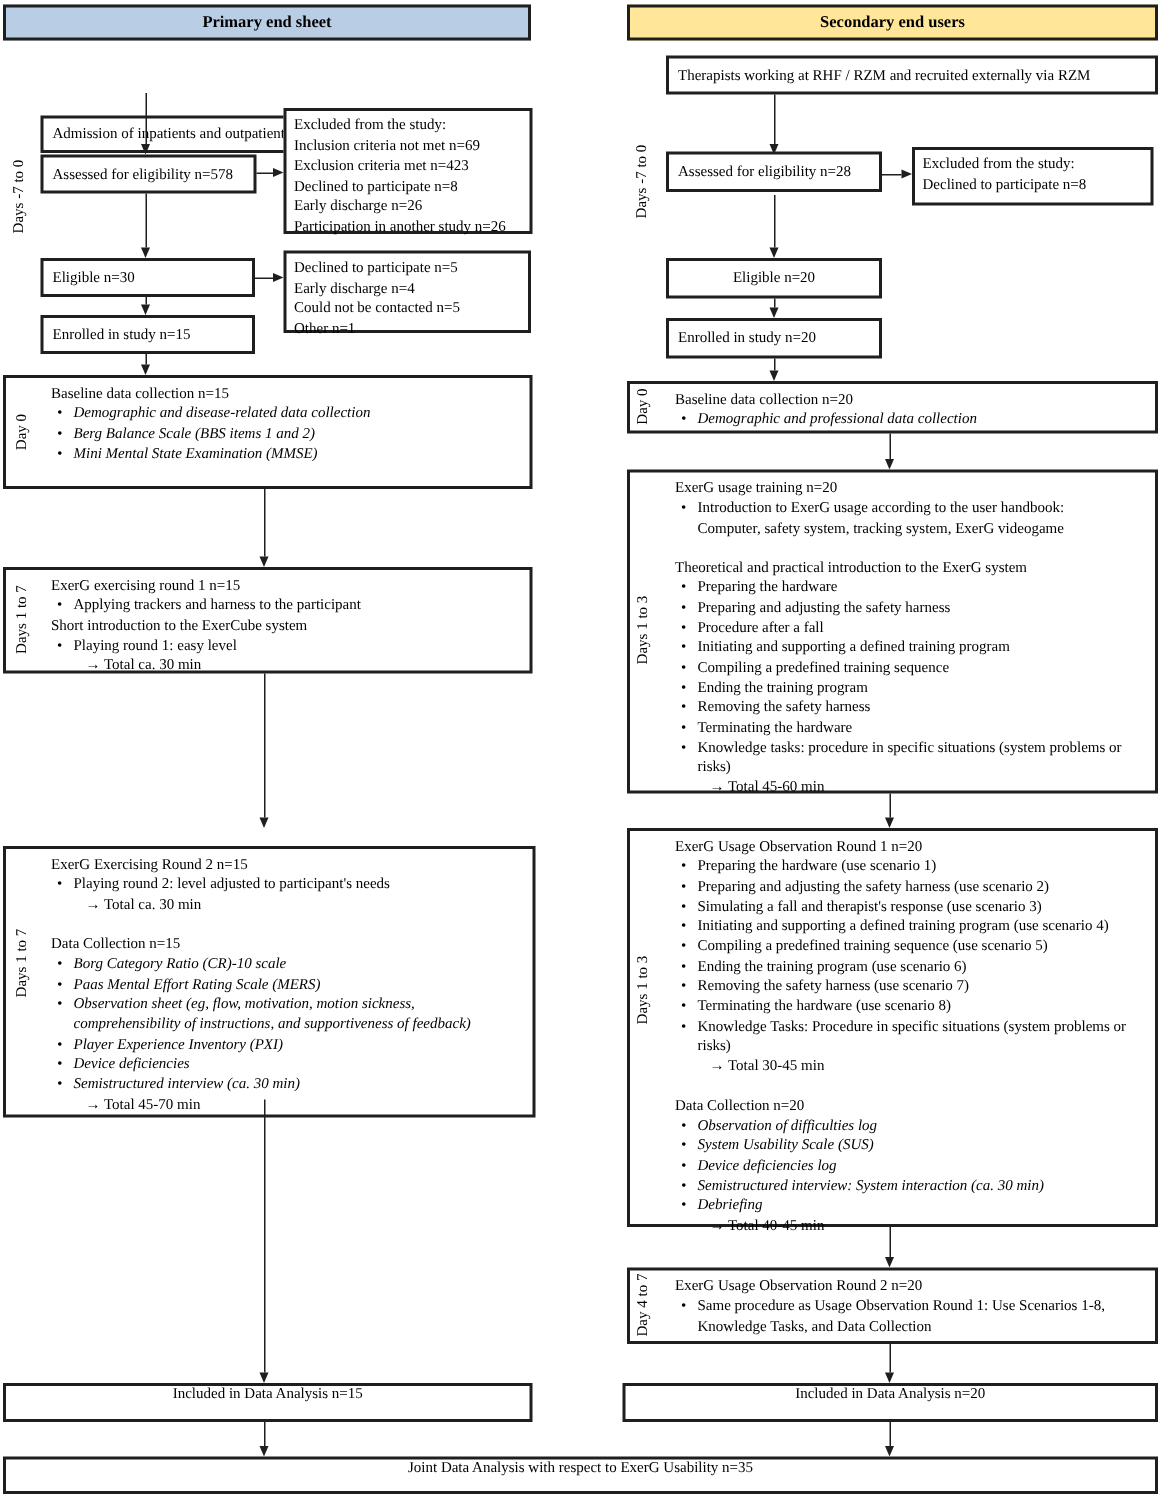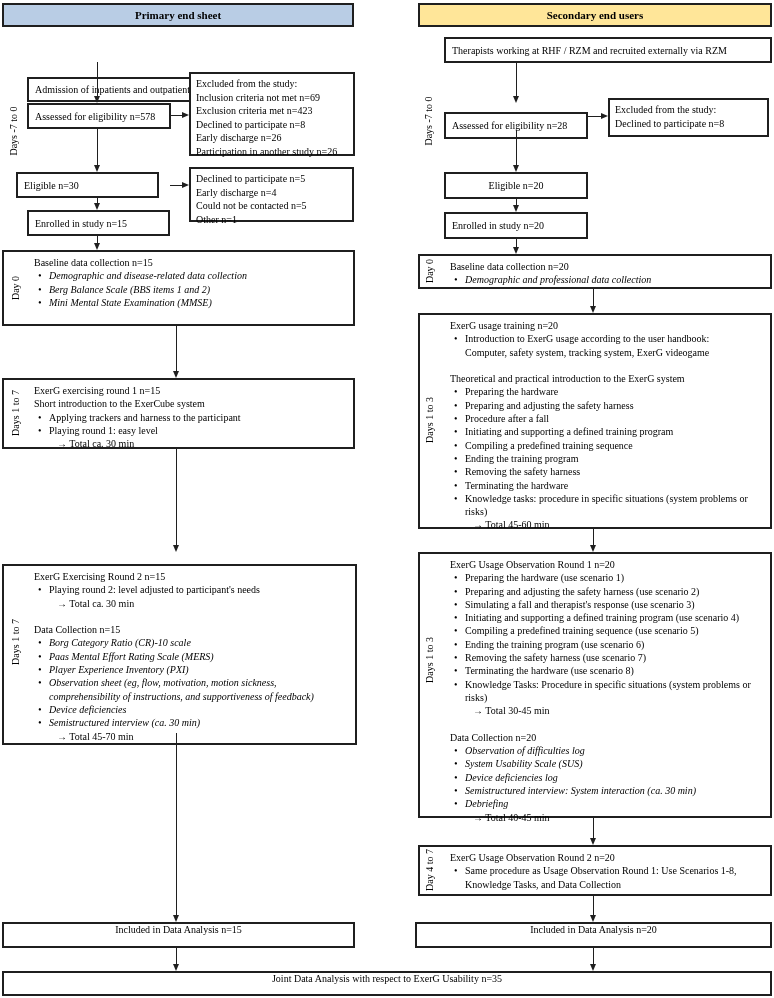--- a/index.html
+++ b/index.html
@@ -68,21 +68,21 @@
 
   <div class="box mbox" style="left:189px;top:72px;width:166px;height:84px;">
     <div class="ln">Excluded from the study:</div>
     <div class="ln">Inclusion criteria not met n=69</div>
     <div class="ln">Exclusion criteria met n=423</div>
     <div class="ln">Declined to participate n=8</div>
     <div class="ln">Early discharge n=26</div>
     <div class="ln">Participation in another study n=26</div>
   </div>
 
-  <div class="box sbox" style="left:16px;top:172px;width:143px;height:26px;">
+  <div class="box sbox" style="left:27px;top:172px;width:143px;height:26px;">
     <span>Eligible n=30</span>
   </div>
 
   <div class="box mbox" style="left:189px;top:167px;width:165px;height:55px;">
     <div class="ln">Declined to participate n=5</div>
     <div class="ln">Early discharge n=4</div>
     <div class="ln">Could not be contacted n=5</div>
     <div class="ln">Other n=1</div>
   </div>
 
@@ -93,58 +93,58 @@
   <div class="box bigbox" style="left:2px;top:250px;width:353px;height:76px;">
     <div class="ln">Baseline data collection n=15</div>
     <div class="ln bullet it">Demographic and disease-related data collection</div>
     <div class="ln bullet it">Berg Balance Scale (BBS items 1 and 2)</div>
     <div class="ln bullet it">Mini Mental State Examination (MMSE)</div>
   </div>
   <div class="vlabel" style="left:15px;top:288px;">Day 0</div>
 
   <div class="box bigbox" style="left:2px;top:378px;width:353px;height:71px;">
     <div class="ln">ExerG exercising round 1 n=15</div>
+    <div class="ln bullet">Applying trackers and harness to the participant</div>
     <div class="ln">Short introduction to the ExerCube system</div>
-    <div class="ln bullet">Applying trackers and harness to the participant</div>
     <div class="ln bullet">Playing round 1: easy level</div>
     <div class="ln total">→ Total ca. 30 min</div>
   </div>
   <div class="vlabel" style="left:15px;top:413px;">Days 1 to 7</div>
 
   <div class="box bigbox" style="left:2px;top:564px;width:355px;height:181px;">
     <div class="ln">ExerG Exercising Round 2 n=15</div>
     <div class="ln bullet">Playing round 2: level adjusted to participant's needs</div>
     <div class="ln total">→ Total ca. 30 min</div>
     <div class="ln blank"></div>
     <div class="ln">Data Collection n=15</div>
     <div class="ln bullet it">Borg Category Ratio (CR)-10 scale</div>
     <div class="ln bullet it">Paas Mental Effort Rating Scale (MERS)</div>
+    <div class="ln bullet it">Observation sheet (eg, flow, motivation, motion sickness, comprehensibility of instructions, and supportiveness of feedback)</div>
     <div class="ln bullet it">Player Experience Inventory (PXI)</div>
-    <div class="ln bullet it">Observation sheet (eg, flow, motivation, motion sickness, comprehensibility of instructions, and supportiveness of feedback)</div>
     <div class="ln bullet it">Device deficiencies</div>
     <div class="ln bullet it">Semistructured interview (ca. 30 min)</div>
     <div class="ln total">→ Total 45-70 min</div>
   </div>
   <div class="vlabel" style="left:15px;top:642px;">Days 1 to 7</div>
 
   <div class="box ctr" style="left:2px;top:922px;width:353px;height:26px;">
     <span>Included in Data Analysis n=15</span>
   </div>
 
   <div class="box hdr secondary" style="left:418px;top:3px;width:354px;height:24px;">
     <span>Secondary end users</span>
   </div>
 
   <div class="box sbox" style="left:444px;top:37px;width:328px;height:26px;">
     <span>Therapists working at RHF / RZM and recruited externally via RZM</span>
   </div>
 
   <div class="vlabel" style="left:428px;top:121px;">Days -7 to 0</div>
 
-  <div class="box sbox" style="left:444px;top:112px;width:144px;height:27px;">
+  <div class="box sbox" style="left:444px;top:101px;width:144px;height:27px;">
     <span>Assessed for eligibility n=28</span>
   </div>
 
   <div class="box mbox" style="left:608px;top:98px;width:161px;height:39px;">
     <div class="ln">Excluded from the study:</div>
     <div class="ln">Declined to participate n=8</div>
   </div>
 
   <div class="box sbox" style="left:444px;top:172px;width:144px;height:27px;justify-content:center;">
     <span>Eligible n=20</span>

